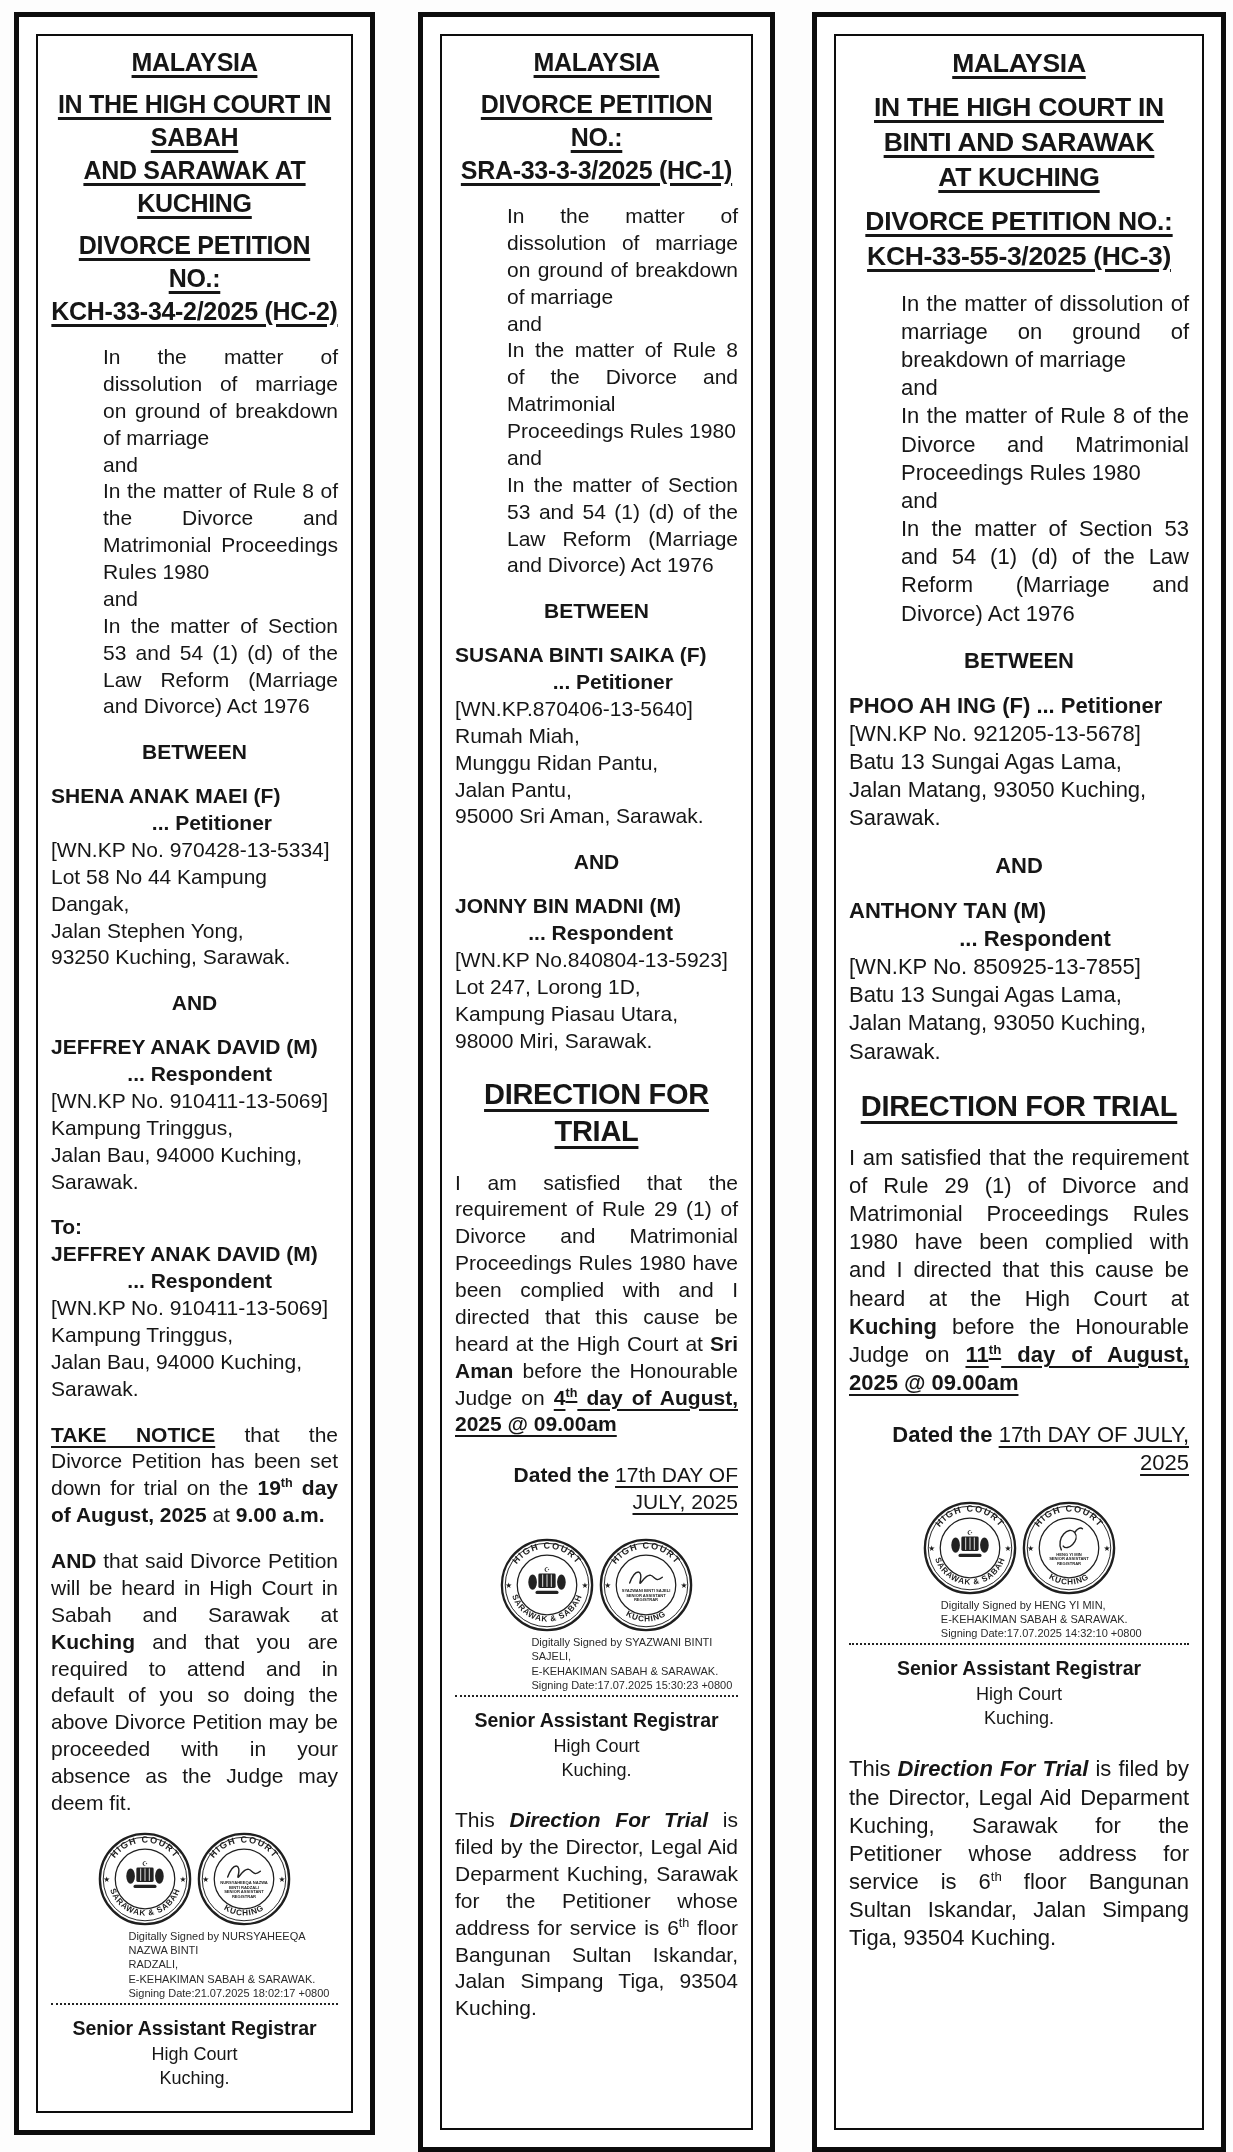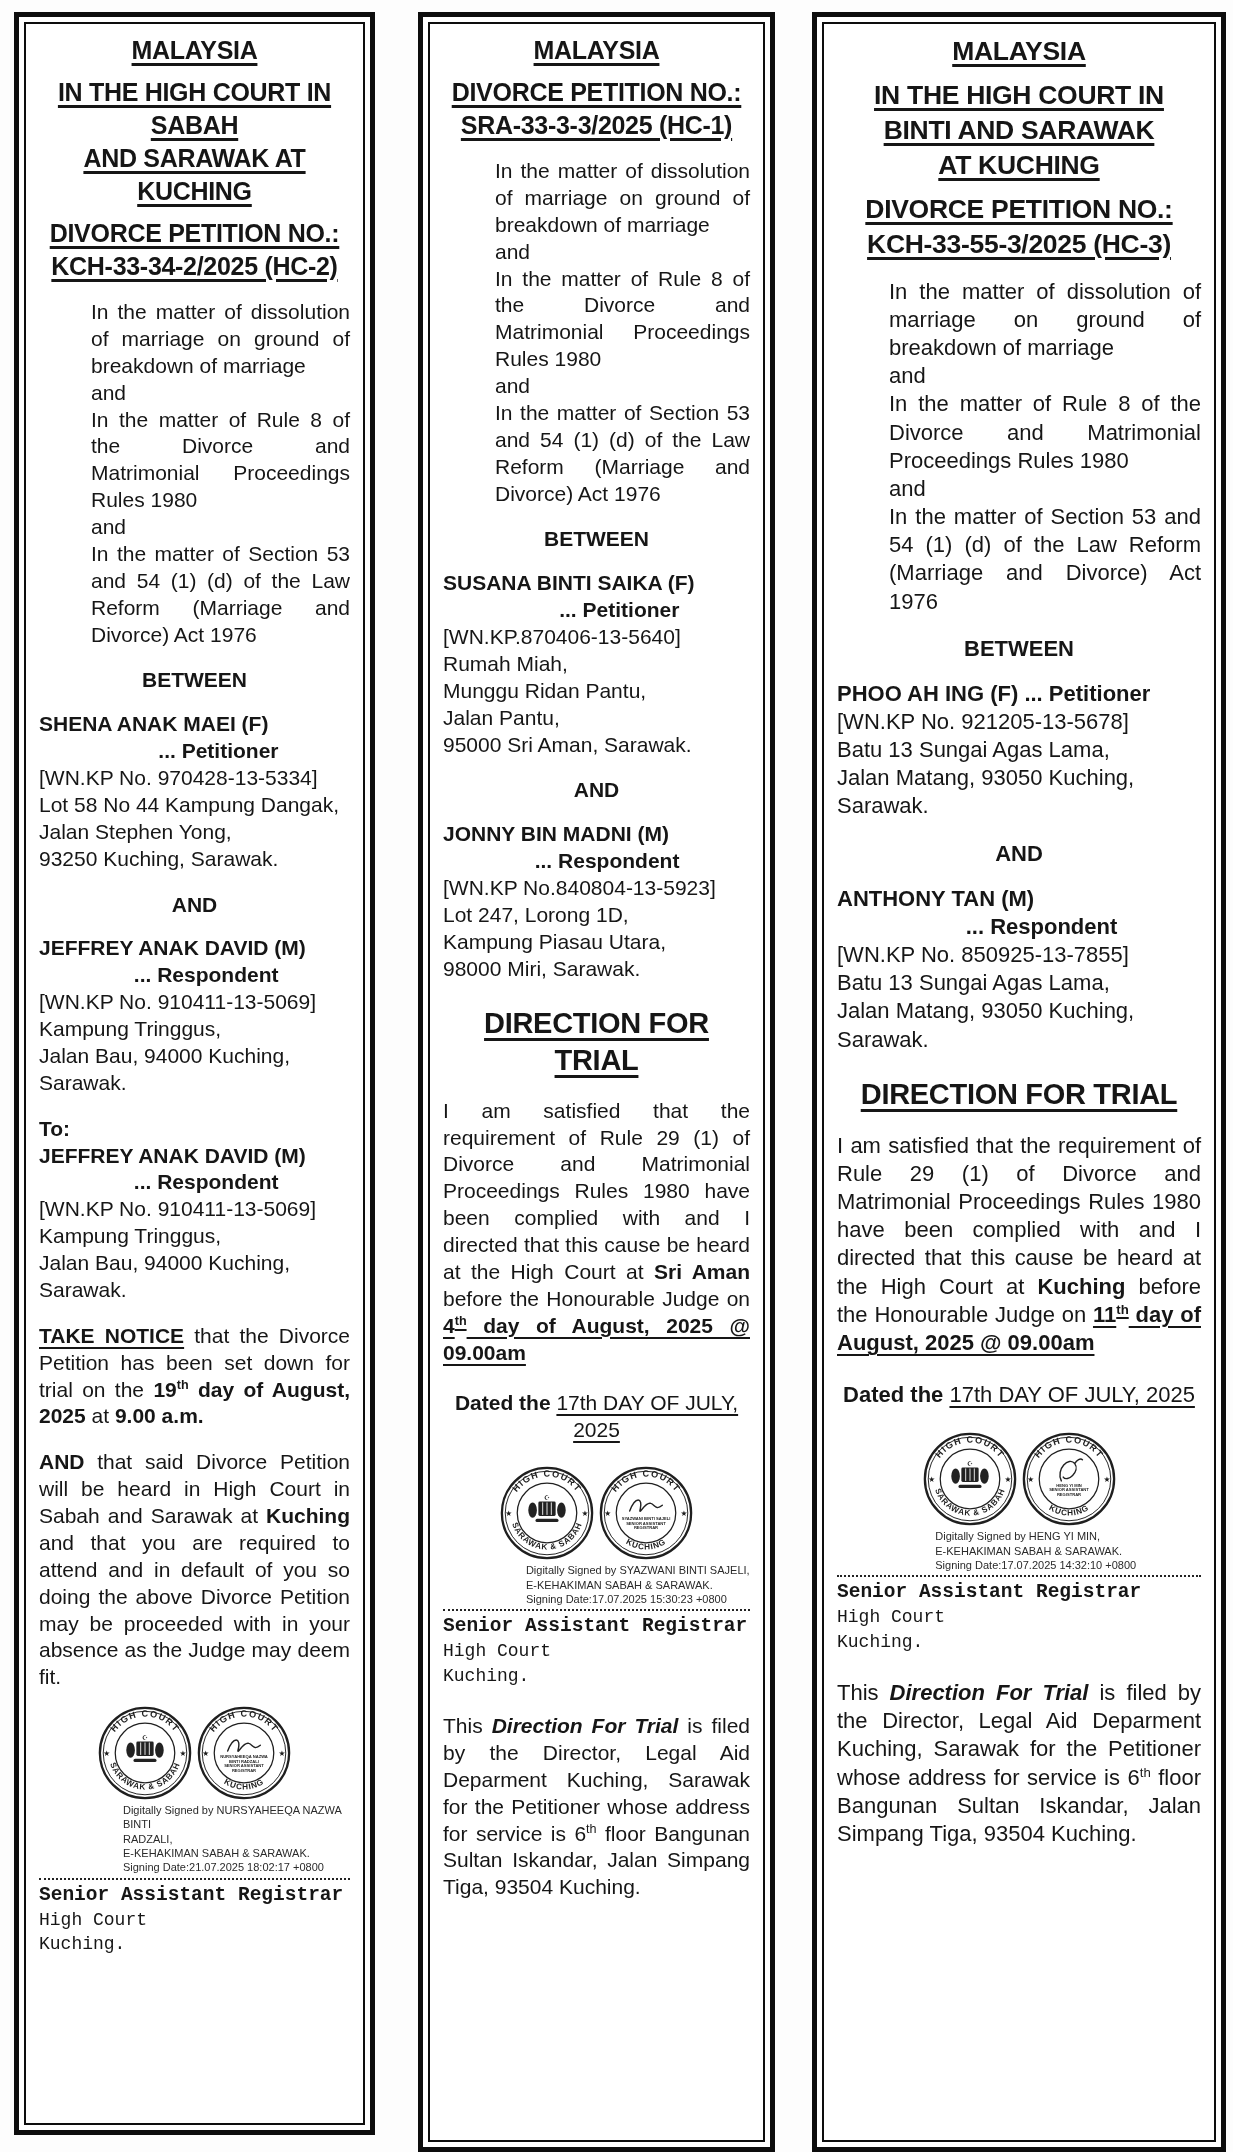--- a/index.html
+++ b/index.html
@@ -1,18 +1,18 @@
 <!DOCTYPE html>
 <html><head>
 <meta charset="utf-8">
 <style>
   html,body{margin:0;padding:0;background:#ffffff;}
   .page{position:relative;width:1233px;height:2152px;background:#fdfdfd;overflow:hidden;
         font-family:"Liberation Sans",sans-serif;color:#161616;}
-  .notice{position:absolute;top:12px;border:5px solid #0d0d0d;background:#fff;padding:5px;box-sizing:border-box;}
+  .notice{position:absolute;top:12px;border:5px solid #0d0d0d;background:#fff;padding:17px;box-sizing:border-box;}
   .notice-inner{border:2px solid #0d0d0d;height:100%;box-sizing:border-box;padding:8px 13px 6px;overflow:hidden;}
   .col1{left:14px;width:361px;height:2123px;}
   .col2{left:418px;width:357px;height:2140px;}
   .col3{left:812px;width:414px;height:2140px;}
   .col1 .notice-inner,.col2 .notice-inner{font-size:21px;line-height:1.28;}
   .col3 .notice-inner{font-size:22px;line-height:1.28;}
   .h{font-weight:700;text-align:center;line-height:1.32;margin-top:9px;font-size:25px;letter-spacing:-.3px;}
   .col3 .h{font-size:26.5px;}
   .h.first{margin-top:2px;}
   .hl{text-decoration:underline;text-decoration-thickness:2.5px;text-underline-offset:4px;}
@@ -20,41 +20,41 @@
   .matter p{margin:0;text-align:justify;}
   .label{font-weight:700;text-align:center;margin-top:19px;}
   .party{margin-top:17px;}
   .pname{font-weight:700;}
   .prole{font-weight:700;text-align:right;padding-right:23%;}
   .para{margin:19px 0 0;text-align:justify;}
   .sect{margin-top:22px;text-align:center;font-weight:700;font-size:30px;letter-spacing:-.3px;}
   .col2 .sect,.col3 .sect{font-size:29px;}
   .hl2{text-decoration:underline;text-decoration-thickness:3px;text-underline-offset:5px;}
   .tolabel{font-weight:700;margin-top:19px;}
-  .dated{margin-top:24px;text-align:center;}
+  .dated{margin-top:24px;text-align:right;}
   .b{font-weight:700;}
   .i{font-style:italic;}
   .u{text-decoration:underline;text-decoration-thickness:2px;text-underline-offset:3.5px;}
   sup{font-size:60%;line-height:0;}
   .seals{display:flex;justify-content:center;gap:3px;margin-top:14px;}
   .seal{width:96px;height:96px;flex:0 0 auto;}
   .seal .so{fill:#fff;stroke:#1f1f1f;stroke-width:2.4;}
   .seal .so2{fill:none;stroke:#1f1f1f;stroke-width:1;}
   .seal .si{fill:none;stroke:#1f1f1f;stroke-width:1.3;}
   .seal text{fill:#1d1d1d;font-family:"Liberation Sans",sans-serif;}
   .seal .arc{font-size:9.5px;font-weight:700;letter-spacing:1.4px;}
   .seal .arcb{font-size:8.5px;letter-spacing:.8px;}
   .seal .star{font-size:8px;}
   .seal .emb{fill:#222;}
   .seal .embline{stroke:#fff;stroke-width:.9;}
   .seal .sigpath{fill:none;stroke:#222;stroke-width:1.5;stroke-linecap:round;}
   .seal .cline{font-size:4.3px;font-weight:700;text-anchor:middle;}
   .sig{font-size:11px;line-height:1.3;padding-left:27%;margin-top:2px;color:#2a2a2a;}
   .dots{border-top:2.5px dotted #222;margin-top:3px;}
-  .registrar{text-align:left;font-family:Liberation Mono, monospace;font-size:18px;line-height:1.35;margin-top:2px;}
+  .registrar{text-align:center;font-family:Liberation Sans, sans-serif;font-size:18px;line-height:1.35;margin-top:10px;}
   .registrar .r1{font-weight:700;font-size:19.5px;}
   .footer{margin-top:25px;}
 </style>
 </head>
 <body>
 
 <svg width="0" height="0" style="position:absolute">
   <defs>
     <path id="arcT" d="M 12,50 A 38,38 0 0 1 88,50"></path>
     <path id="arcB" d="M 12,50 A 38,38 0 0 0 88,50"></path>

